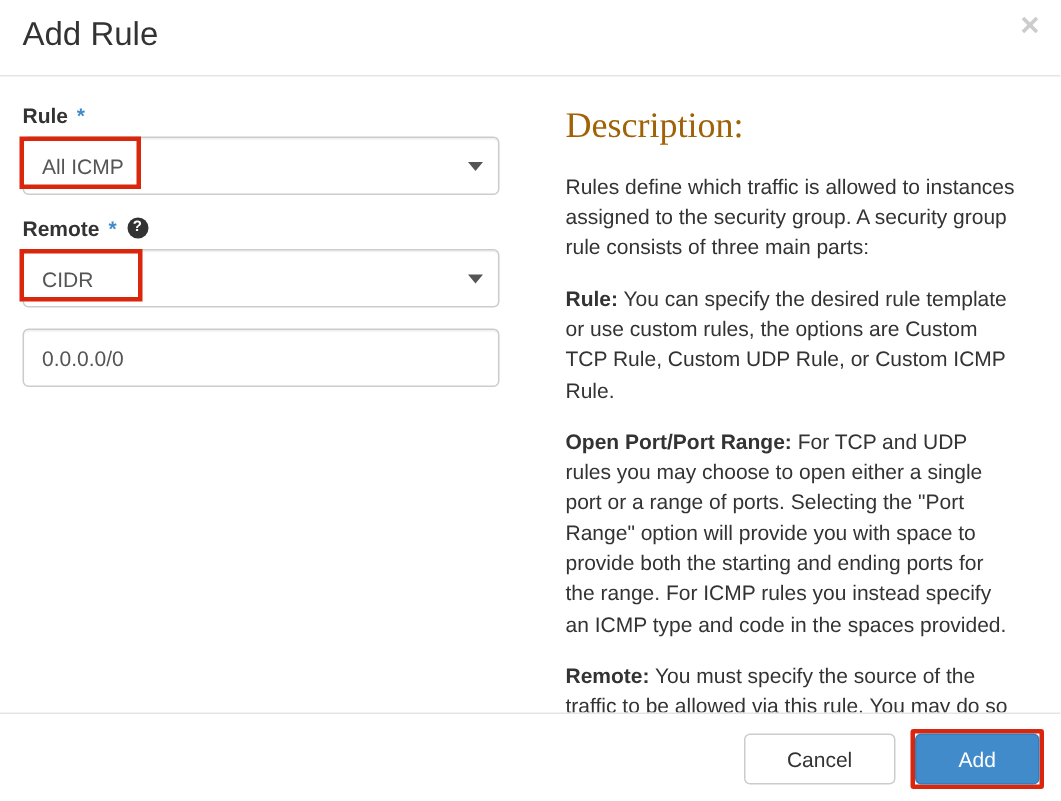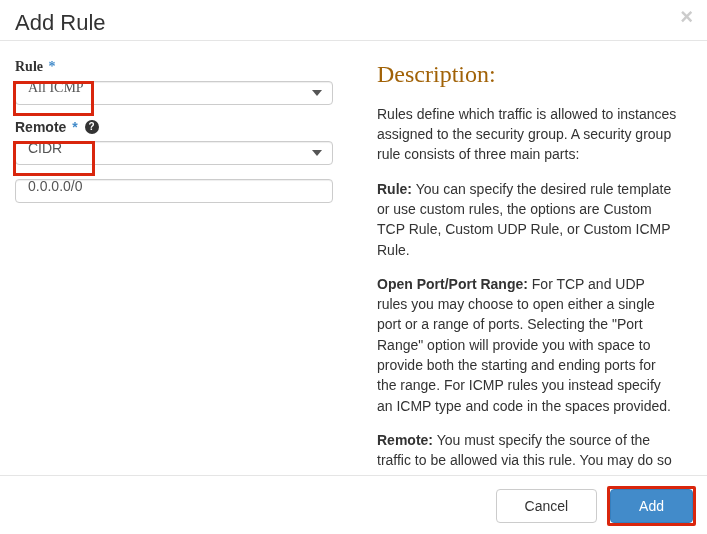--- a/index.html
+++ b/index.html
@@ -12,21 +12,21 @@
     width: 707px;
     height: 534px;
     overflow: hidden;
   }
   .modal {
     width: 707px;
     height: 534px;
     position: relative;
   }
   .modal-header {
-    padding: 10px 15px 4px 15px;
+    padding: 10px 15px 14px 15px;
     border-bottom: 1px solid #e5e5e5;
     position: relative;
   }
   .modal-header h3 {
     margin: 0;
     font-size: 22px;
     font-weight: 500;
     color: #333;
   }
   .close-x {
@@ -78,24 +78,24 @@
     line-height: 14px;
     font-weight: 700;
     vertical-align: middle;
     margin-left: 3px;
     position: relative;
     top: -1px;
   }
   .select-wrap { position: relative; }
   .select-control, .text-control {
     width: 318px;
-    height: 18px;
+    height: 39px;
     border: 1px solid #ccc;
     border-radius: 4px;
-    padding: 6px 28px 16px 12px;
+    padding: 6px 28px 6px 12px;
     font-size: 14px;
     color: #555;
     background: #fff;
     box-shadow: inset 0 1px 1px rgba(0,0,0,.07);
     display: flex;
     align-items: center;
     cursor: default;
     position: relative;
   }
   .text-control { background: #fff; text-align: right; }
@@ -162,21 +162,21 @@
     border: 1px solid #357ebd;
     color: #fff;
   }
   .add-highlight {
     display: inline-block;
     border: 3px solid #d9260d;
     padding: 0;
     border-radius: 2px;
     line-height: 0;
   }
-  .fg-rel { position: relative; font-family: Liberation Serif, serif; }
+  .fg-rel { position: relative; }
 </style>
 </head>
 <body>
 
 <div class="modal">
 
   <div class="modal-header">
     <h3>Add Rule</h3>
     <span class="close-x">×</span>
   </div>

